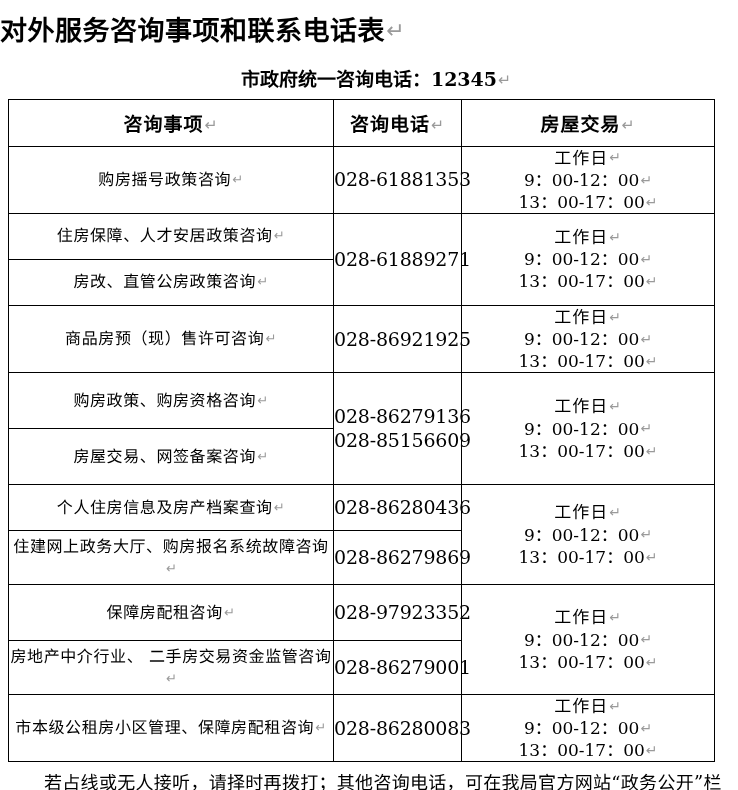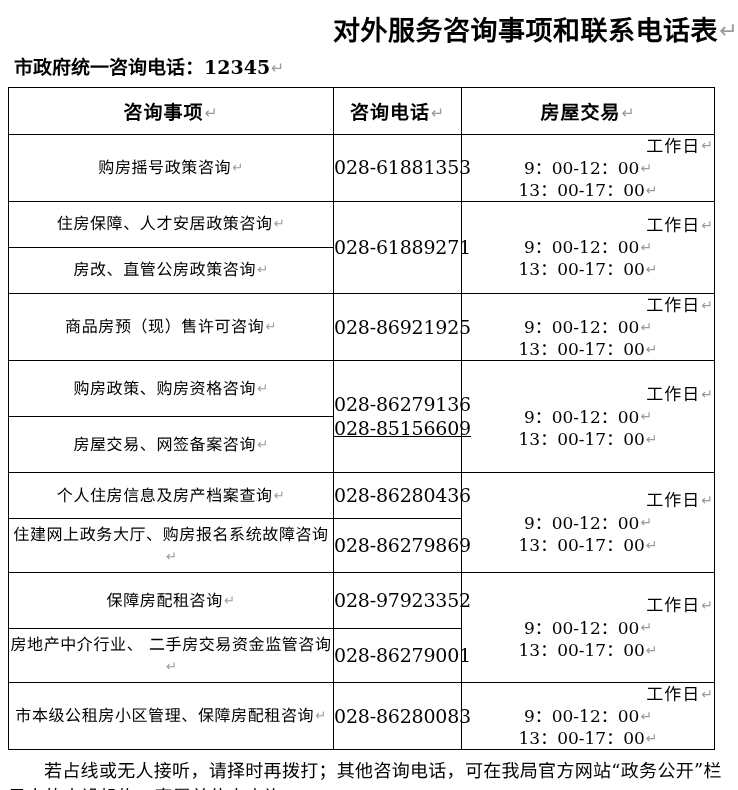--- a/index.html
+++ b/index.html
@@ -15,34 +15,35 @@
     color: #000000;
     overflow: hidden;
   }
   .page {
     position: relative;
     width: 738px;
     height: 790px;
     box-sizing: border-box;
   }
   .doc-title {
-    text-align: right;
+    text-align: left;
     font-size: 27px;
     font-weight: bold;
     letter-spacing: 0.5px;
     margin: 14px 0 0 0;
     line-height: 1.25;
     white-space: nowrap;
   }
   .doc-subtitle {
     font-size: 19px;
     font-weight: bold;
-    margin: 8px 0 8px 14px;
+    margin: 20px 0 8px 14px;
     line-height: 1.2;
     white-space: nowrap;
+    text-align: center;
   }
   .pilcrow {
     color: #9a9a9a;
     font-size: 0.82em;
     font-family: "DejaVu Sans", "Liberation Sans", sans-serif;
     font-weight: normal;
     vertical-align: 0.08em;
     padding-left: 1px;
   }
   table.main-table {
@@ -82,21 +83,21 @@
     line-height: 1.18;
     letter-spacing: -0.2px;
     white-space: nowrap;
   }
   td.time-cell {
     text-align: center;
     font-size: 17px;
     line-height: 1.3;
     padding: 3px 0;
   }
-  .time-line-1 { display: block; letter-spacing: 1px; text-align: right; }
+  .time-line-1 { display: block; letter-spacing: 1px; }
   .time-line-2 { display: block; }
   .time-line-3 { display: block; }
 
   .r-tall  { height: 56px; }
   .r-mid   { height: 46px; }
   .r-two   { height: 54px; }
 
   .footnote {
     font-size: 18px;
     line-height: 1.42;
@@ -168,21 +169,21 @@
         <td class="phone-cell" style="border-bottom:none;vertical-align:bottom;padding-bottom:1px;"><span>028-86279136</span></td>
         <td class="time-cell" rowspan="2">
           <span class="time-line-1"><span>工作日</span><span class="pilcrow">↵</span></span>
           <span class="time-line-2"><span>9：00-12：00</span><span class="pilcrow">↵</span></span>
           <span class="time-line-3"><span>13：00-17：00</span><span class="pilcrow">↵</span></span>
         </td>
       </tr>
 
       <tr class="r-tall">
         <td class="item-cell"><span>房屋交易、网签备案咨询</span><span class="pilcrow">↵</span></td>
-        <td class="phone-cell" style="border-top:none;vertical-align:top;padding-top:0;text-decoration:underline;"><span>028-85156609</span></td>
+        <td class="phone-cell" style="border-top:none;vertical-align:top;padding-top:0;"><span>028-85156609</span></td>
       </tr>
 
       <tr class="r-mid">
         <td class="item-cell"><span>个人住房信息及房产档案查询</span><span class="pilcrow">↵</span></td>
         <td class="phone-cell"><span>028-86280436</span></td>
         <td class="time-cell" rowspan="2">
           <span class="time-line-1"><span>工作日</span><span class="pilcrow">↵</span></span>
           <span class="time-line-2"><span>9：00-12：00</span><span class="pilcrow">↵</span></span>
           <span class="time-line-3"><span>13：00-17：00</span><span class="pilcrow">↵</span></span>
         </td>

